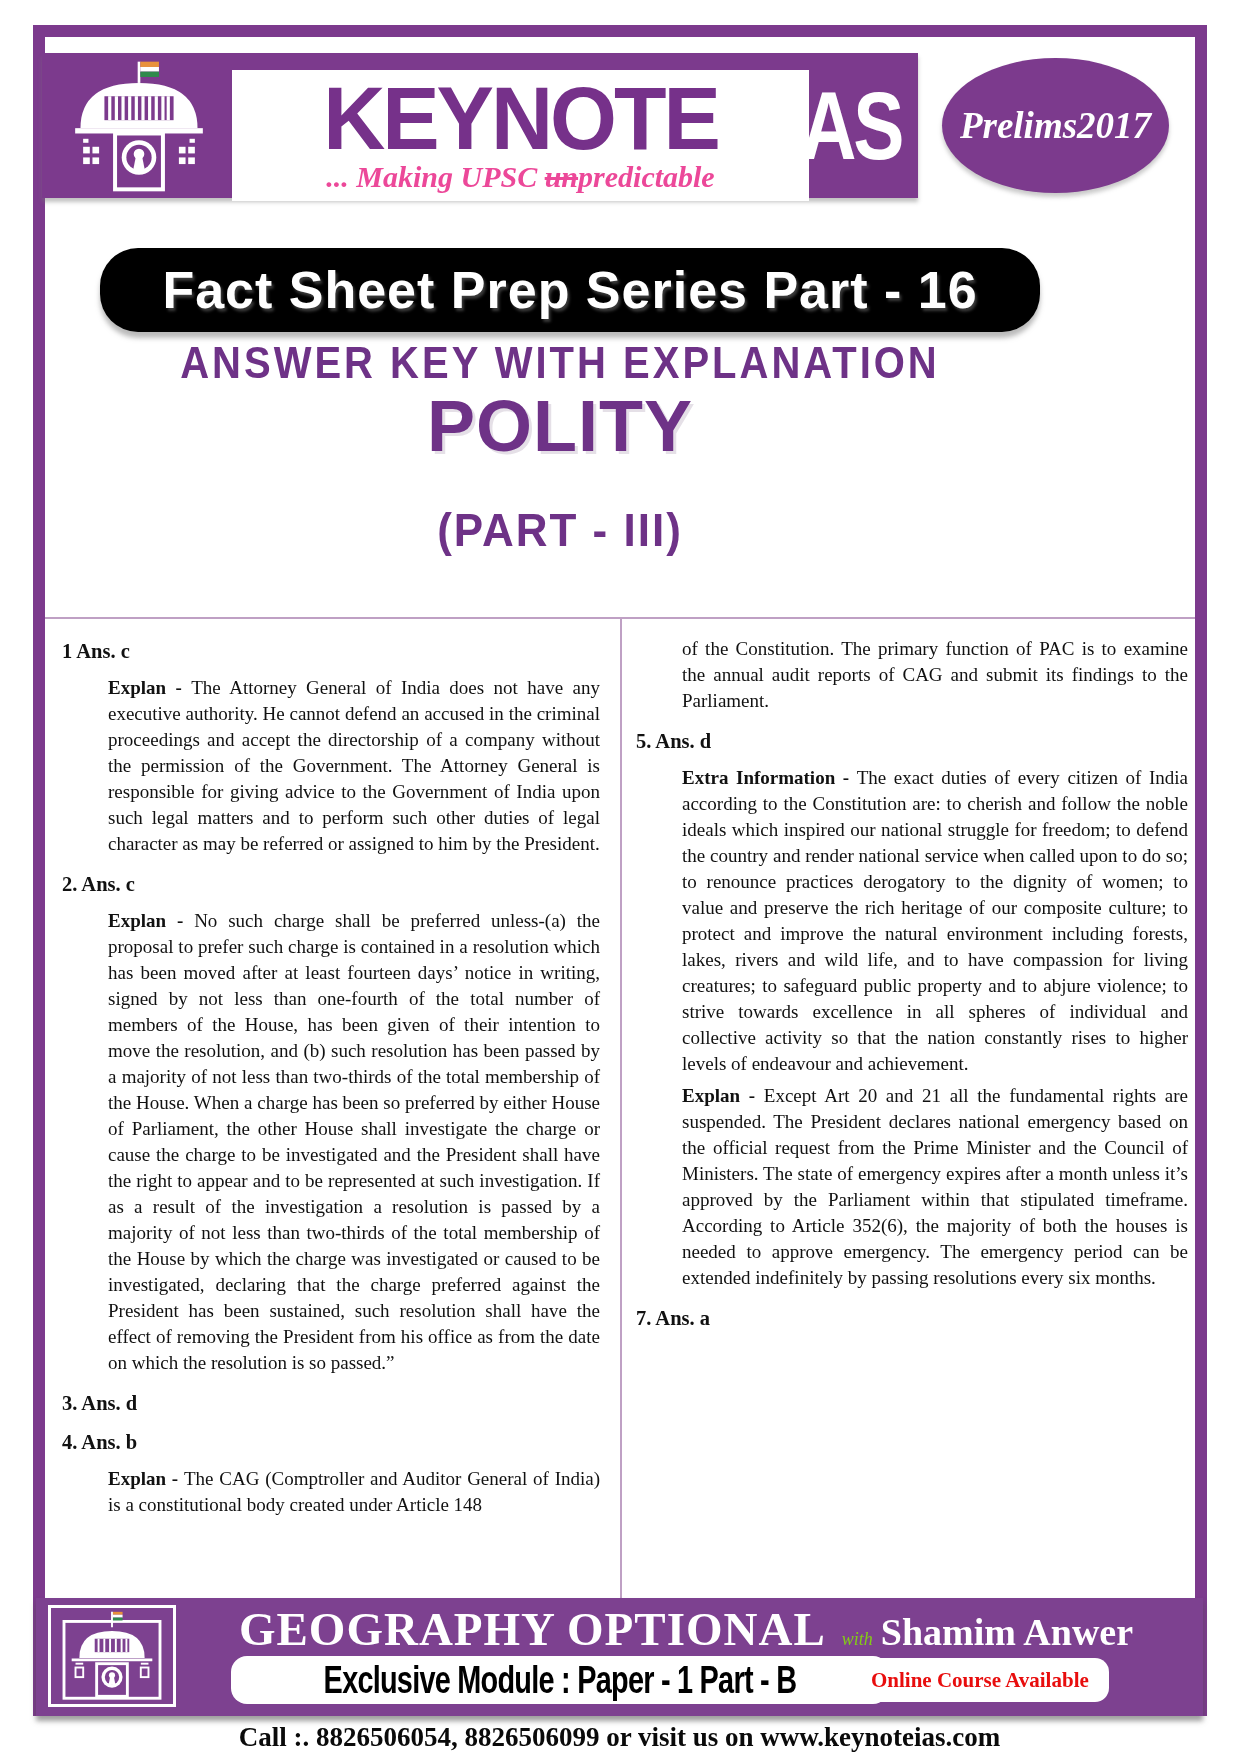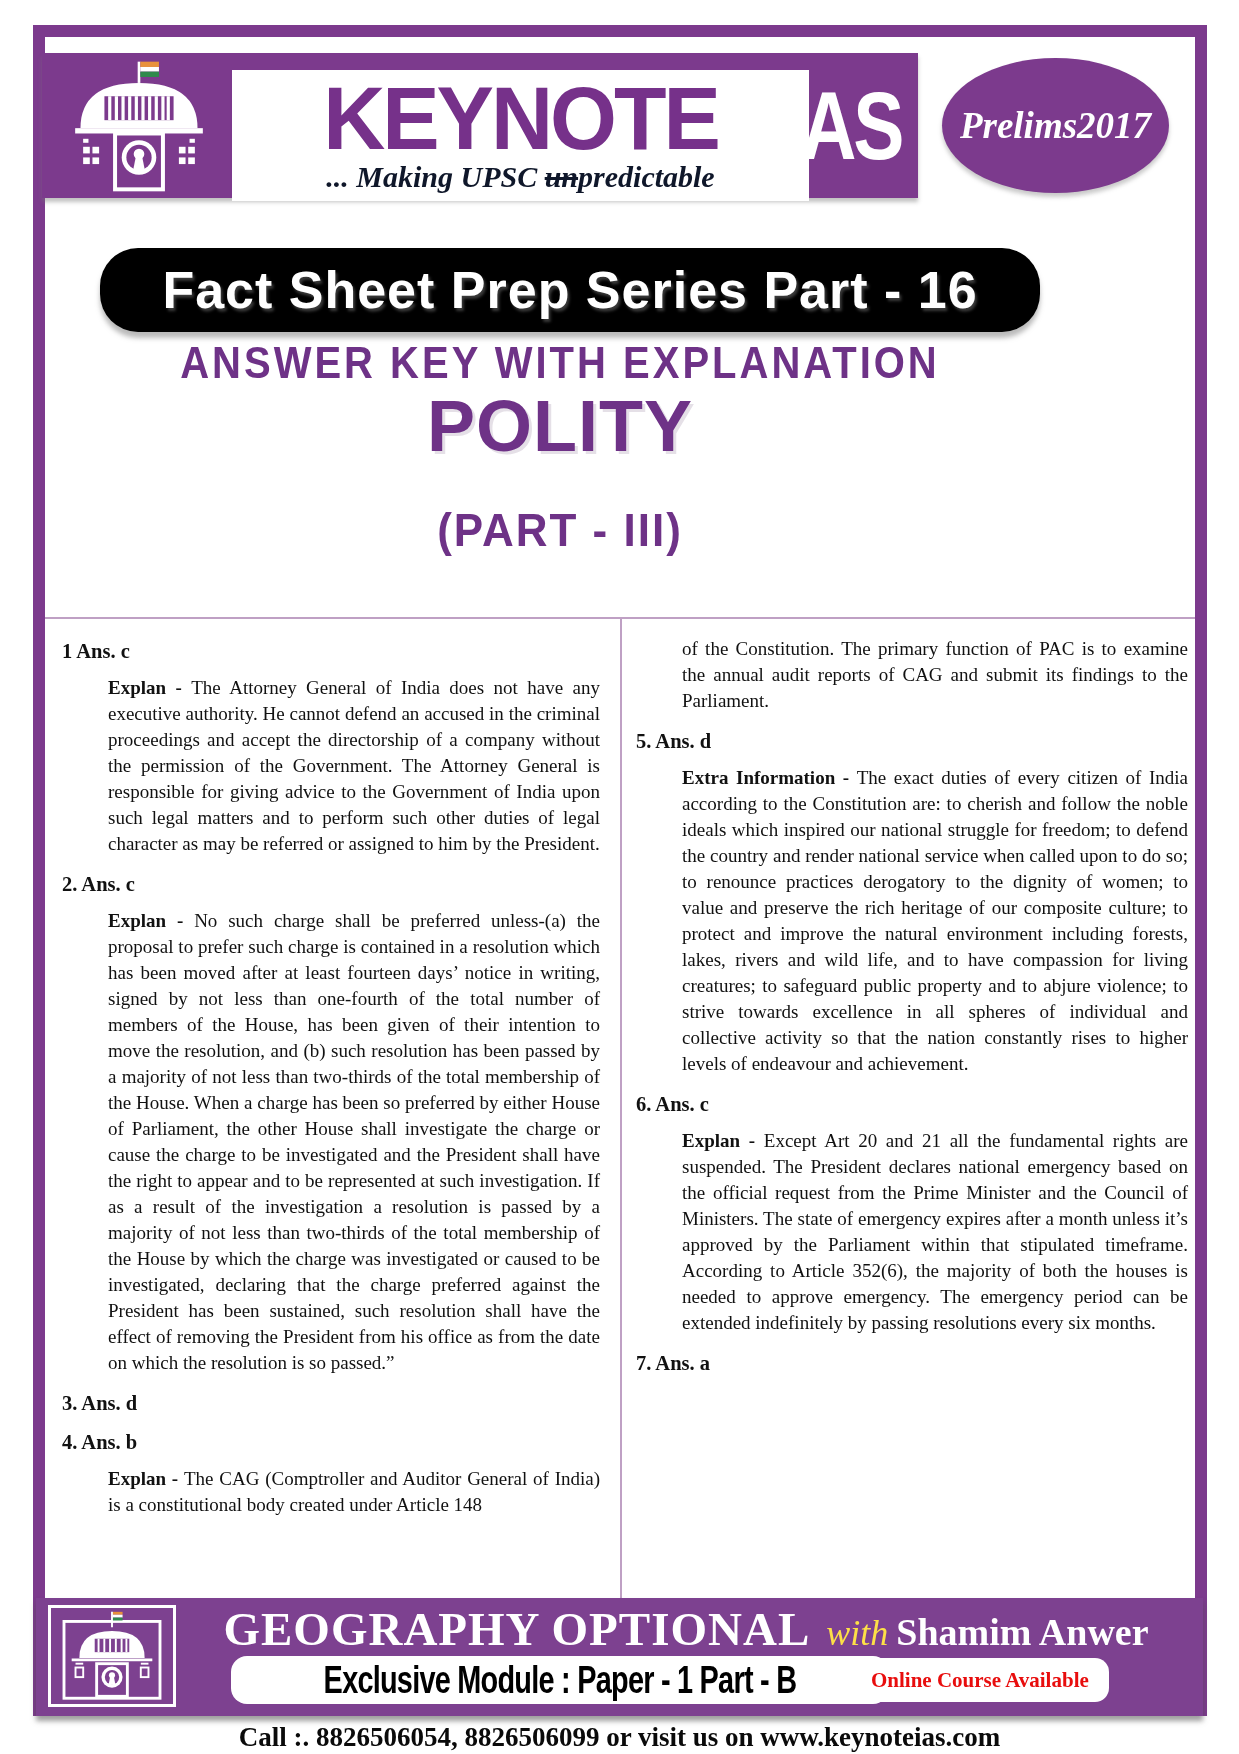--- a/index.html
+++ b/index.html
@@ -21,21 +21,21 @@
   .brand-white-box {
     position:absolute; left:190px; top:17px; width:577px; height:131px; background:#ffffff;
     display:flex; flex-direction:column; align-items:center; justify-content:center;
   }
   .brand-name {
     font-family:"Liberation Sans", sans-serif; font-weight:bold; font-size:86px; line-height:80px;
     color:#76318a; letter-spacing:-3px; transform:scaleY(1.04); white-space:nowrap;
   }
   .tagline {
     font-family:"Liberation Serif", serif; font-style:italic; font-weight:bold;
-    font-size:30px; color:#0f172a; margin-top:2px; white-space:nowrap;
+    font-size:30px; color:#ec4899; margin-top:2px; white-space:nowrap;
   }
   .tagline .struck { text-decoration:line-through; text-decoration-thickness:3px; }
   .brand-ias {
     position:absolute; right:2px; top:0; width:148px; height:145px;
     display:flex; align-items:center; justify-content:center;
     font-family:"Liberation Sans", sans-serif; font-weight:bold; font-size:96px; color:#ffffff;
     transform:scaleX(0.80); letter-spacing:-4px;
   }
   .prelims-oval {
     position:absolute; left:942px; top:58px; width:227px; height:135px;
@@ -97,21 +97,21 @@
     position:absolute; left:12px; top:7px; width:128px; height:102px;
     background:#7d4190; border:3px solid #ffffff;
   }
   .footer-title-row {
     position:absolute; left:150px; top:4px; width:1000px; text-align:center; white-space:nowrap;
   }
   .geo {
     font-family:"Liberation Serif", serif; font-weight:bold; font-size:47px; color:#ffffff;
     letter-spacing:1px;
   }
-  .with { font-family:"Liberation Serif", serif; font-style:italic; font-size:36px; color:#fde047; margin:0 8px 12px 16px; }
+  .with { font-family:"Liberation Serif", serif; font-style:italic; font-size:18px; color:#84cc16; margin:0 8px 12px 16px; }
   .instructor { font-family:"Liberation Serif", serif; font-weight:bold; font-size:38px; color:#ffffff; }
   .module-pill {
     position:absolute; left:195px; top:58px; height:48px; background:#ffffff; border-radius:16px;
     display:flex; align-items:center; padding:0 18px;
   }
   .module-pill span {
     font-family:"Liberation Sans", sans-serif; font-weight:bold; font-size:38px; color:#000;
     transform:scaleX(0.76); transform-origin:center; white-space:nowrap; letter-spacing:-1px;
   }
   .online-pill {
@@ -209,21 +209,20 @@
       <div class="ans-label">2. Ans. c</div>
       <p class="para"><b>Explan - </b>No such charge shall be preferred unless-(a) the proposal to prefer such charge is contained in a resolution which has been moved after at least fourteen days’ notice in writing, signed by not less than one-fourth of the total number of members of the House, has been given of their intention to move the resolution, and (b) such resolution has been passed by a majority of not less than two-thirds of the total membership of the House. When a charge has been so preferred by either House of Parliament, the other House shall investigate the charge or cause the charge to be investigated and the President shall have the right to appear and to be represented at such investigation. If as a result of the investigation a resolution is passed by a majority of not less than two-thirds of the total membership of the House by which the charge was investigated or caused to be investigated, declaring that the charge preferred against the President has been sustained, such resolution shall have the effect of removing the President from his office as from the date on which the resolution is so passed.”</p>
       <div class="ans-label">3. Ans. d</div>
       <div class="ans-label">4. Ans. b</div>
       <p class="para"><b>Explan - </b>The CAG (Comptroller and Auditor General of India) is a constitutional body created under Article 148</p>
     </section>
   <section class="col col-right">
       <p class="para">of the Constitution. The primary function of PAC is to examine the annual audit reports of CAG and submit its findings to the Parliament.</p>
       <div class="ans-label">5. Ans. d</div>
       <p class="para"><b>Extra Information - </b>The exact duties of every citizen of India according to the Constitution are: to cherish and follow the noble ideals which inspired our national struggle for freedom; to defend the country and render national service when called upon to do so; to renounce practices derogatory to the dignity of women; to value and preserve the rich heritage of our composite culture; to protect and improve the natural environment including forests, lakes, rivers and wild life, and to have compassion for living creatures; to safeguard public property and to abjure violence; to strive towards excellence in all spheres of individual and collective activity so that the nation constantly rises to higher levels of endeavour and achievement.</p>
-      <div class="ans-label">6. Ans. c</div>
       <p class="para"><b>Explan - </b>Except Art 20 and 21 all the fundamental rights are suspended. The President declares national emergency based on the official request from the Prime Minister and the Council of Ministers. The state of emergency expires after a month unless it’s approved by the Parliament within that stipulated timeframe. According to Article 352(6), the majority of both the houses is needed to approve emergency. The emergency period can be extended indefinitely by passing resolutions every six months.</p>
       <div class="ans-label">7. Ans. a</div>
     </section>
 </main>
 
 <footer class="footer-band">
   <div class="footer-logo">
     <svg viewBox="0 0 120 100" width="122" height="96" preserveAspectRatio="xMidYMid meet">
       <rect x="10" y="14" width="100" height="80" fill="none" stroke="#ffffff" stroke-width="3"></rect>
       <line x1="60" y1="4" x2="60" y2="20" stroke="#ffffff" stroke-width="2"></line>

